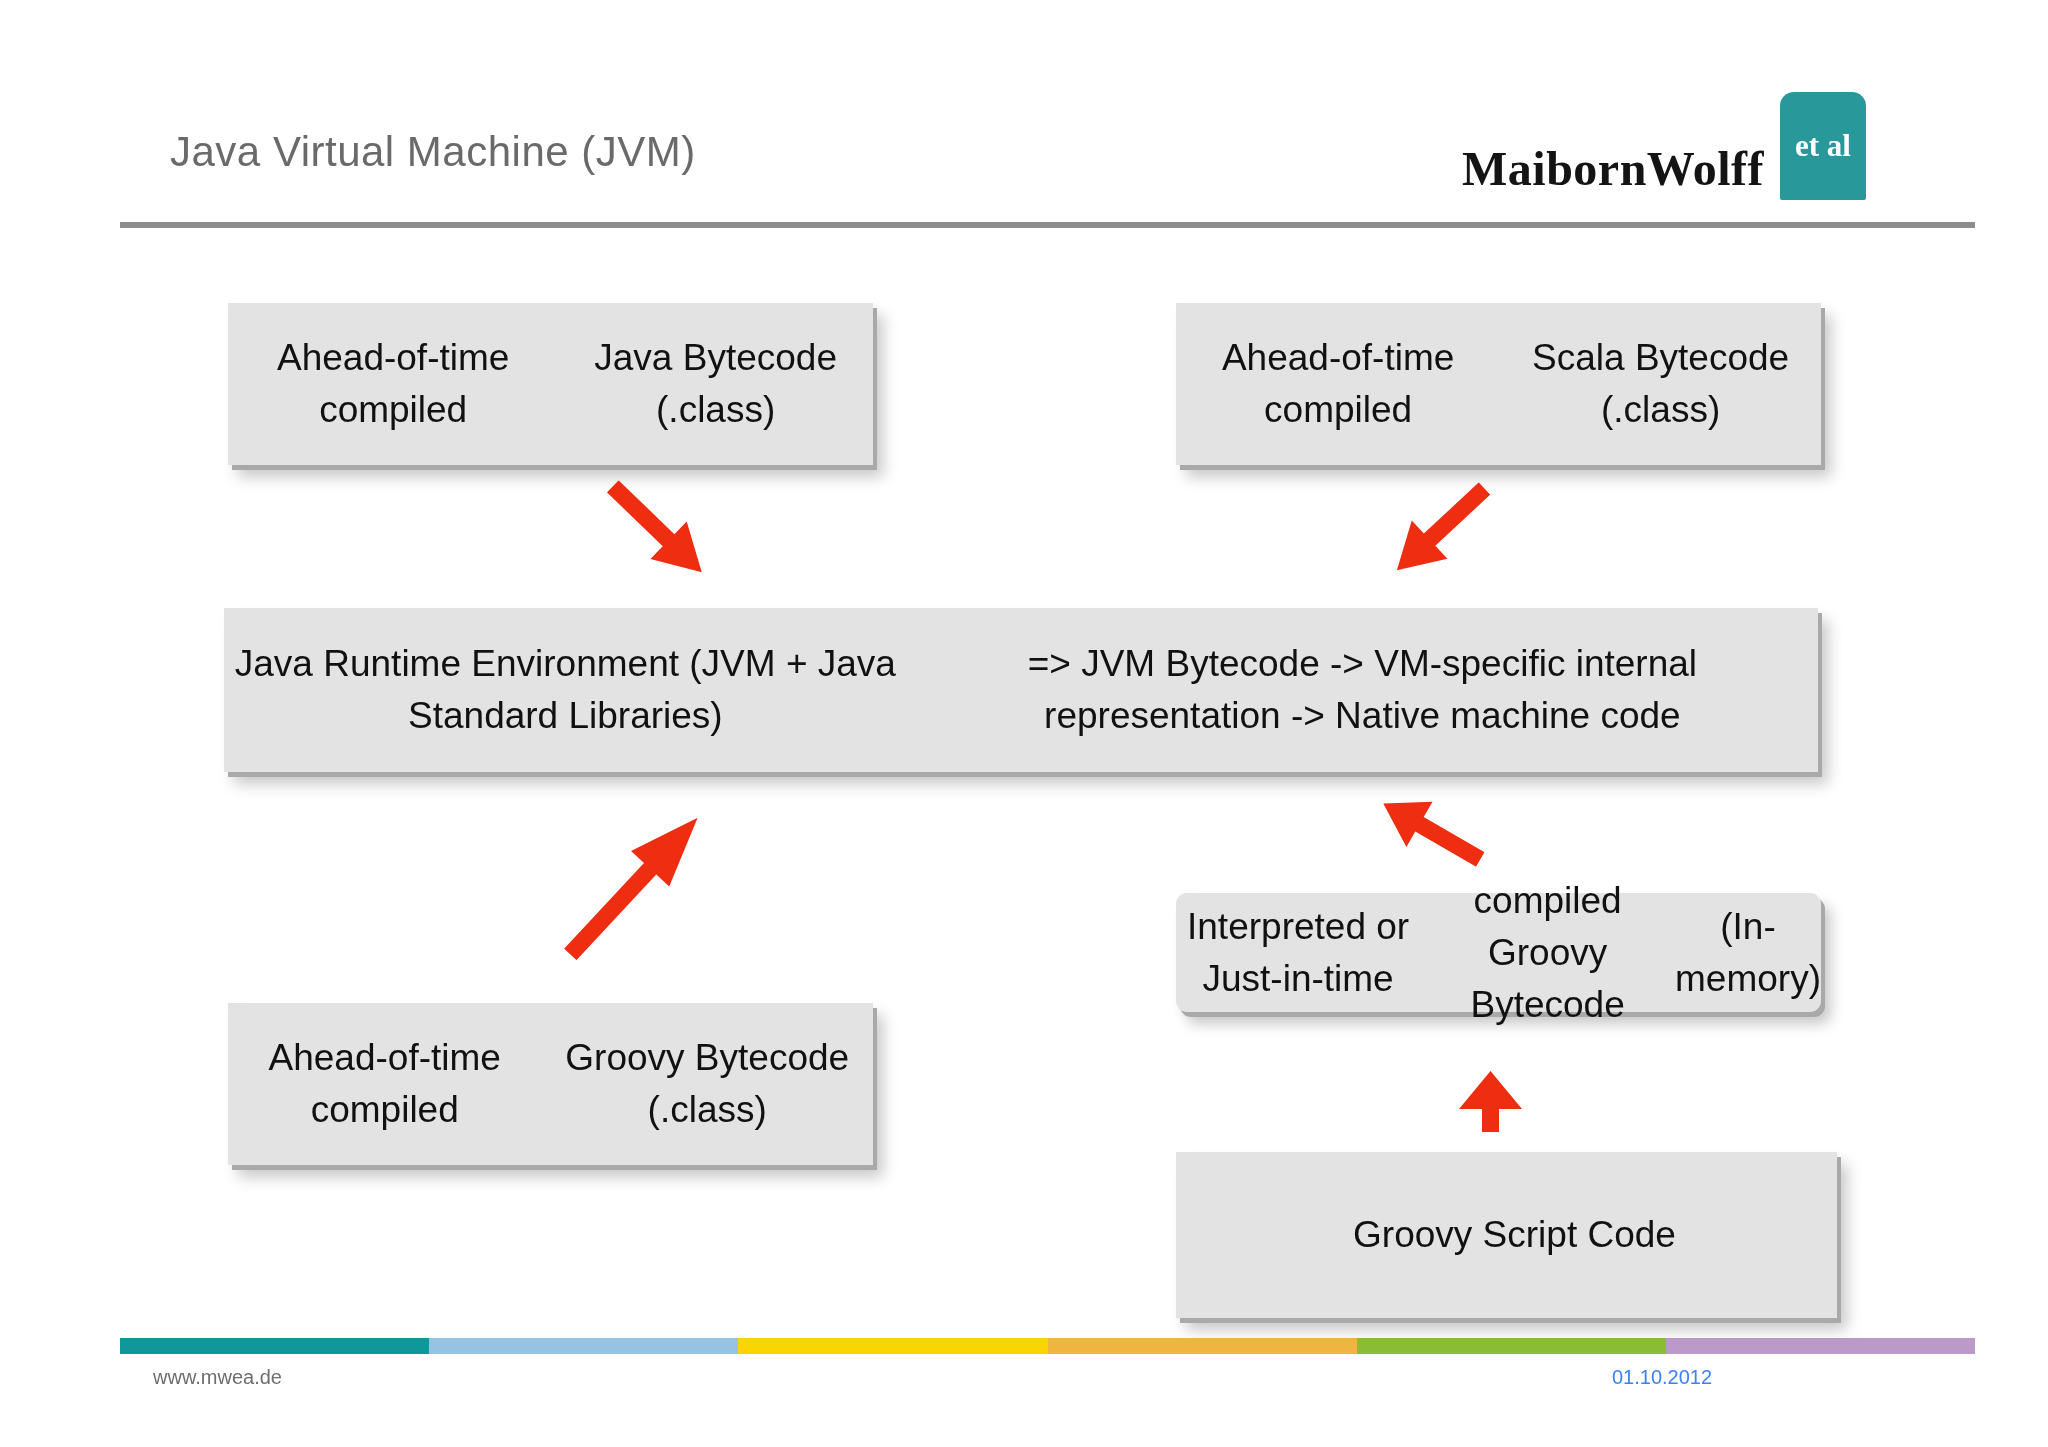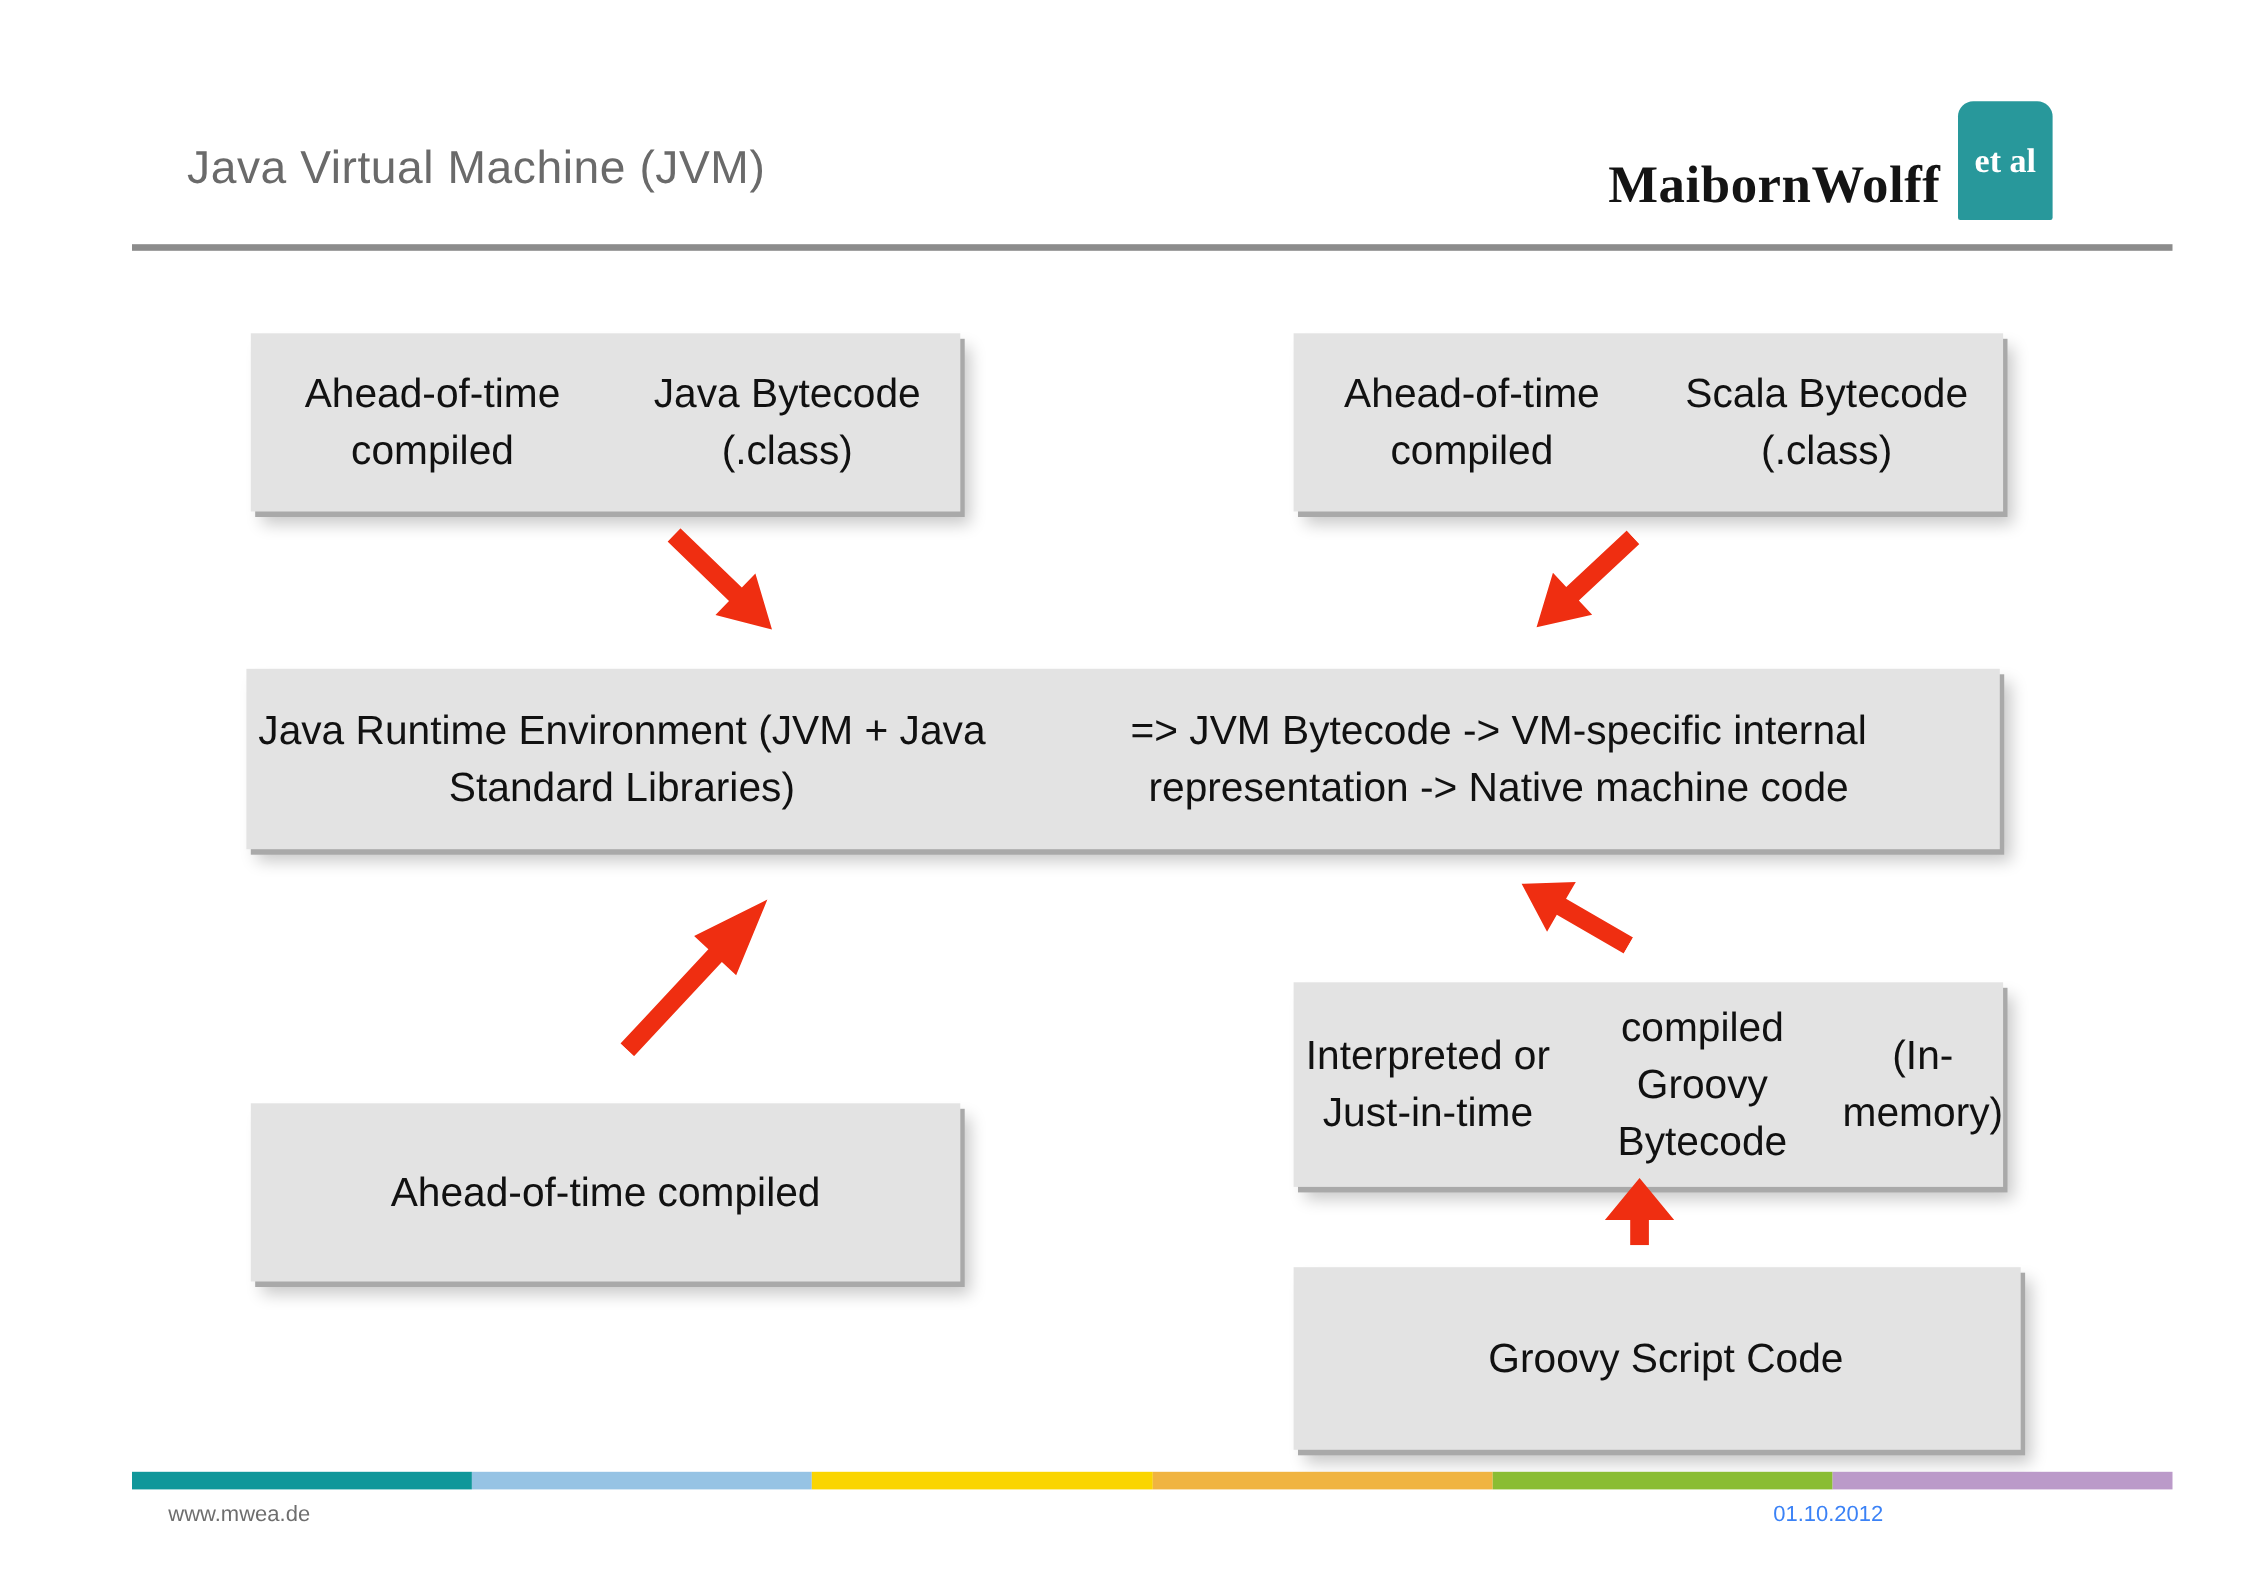--- a/index.html
+++ b/index.html
@@ -27,21 +27,21 @@
   .box{
     position:absolute;
     display:flex;flex-direction:row;align-items:center;justify-content:center;
     text-align:center;color:#111111;font-size:37px;line-height:52px;
     box-shadow:4px 5px 0 0 #a9a9a9, 10px 12px 14px rgba(0,0,0,0.22);
   }
   .box-java        {left:228px; top:303px;  width:645px;  height:162px;}
   .box-scala       {left:1176px;top:303px;  width:645px;  height:162px;}
   .box-jre         {left:224px; top:608px;  width:1594px; height:164px;}
   .box-groovyclass {left:228px; top:1003px; width:645px;  height:162px;}
-  .box-groovyjit   {left:1176px;top:893px;  width:645px;  height:186px;}
+  .box-groovyjit   {left:1176px;top:893px;  width:645px;  height:119px;border-radius:11px;}
   .box-groovyscript{left:1176px;top:1152px; width:645px;  height:166px;padding-left:16px;}
   .arrow{position:absolute;}
   .arrow svg{display:block;width:100%;height:100%;}
   .arrow-java-jre   {left:595px; top:502px; width:126px;height:56px;transform:rotate(44deg);}
   .arrow-scala-jre  {left:1379px;top:502px; width:122px;height:56px;transform:rotate(137deg);}
   .arrow-gclass-jre {left:540px; top:857px; width:190px;height:56px;transform:rotate(-47deg);}
   .arrow-gjit-jre   {left:1374px;top:803px; width:114px;height:56px;transform:rotate(-150deg);}
   .arrow-script-gjit{left:1459px;top:1071px;width:63px; height:61px;}
   .stripe{position:absolute;left:120px;top:1338px;width:1855px;height:16px;display:flex;}
   .stripe span{flex:1;height:100%;}
@@ -74,20 +74,21 @@
     <div>Scala Bytecode (.class)</div>
   </div>
 
   <div class="box box-jre" style="background-color: rgb(227, 227, 227); justify-content: space-between;">
     <div>Java Runtime Environment (JVM + Java Standard Libraries)</div>
     <div>=&gt; JVM Bytecode -&gt; VM-specific internal representation -&gt; Native machine code</div>
   </div>
 
   <div class="box box-groovyclass" style="background-color: rgb(227, 227, 227);">
     <div>Ahead-of-time compiled</div>
+    <div>Groovy Bytecode (.class)</div>
   </div>
 
   <div class="box box-groovyjit" style="background-color: rgb(227, 227, 227);">
     <div>Interpreted or Just-in-time</div>
     <div>compiled Groovy Bytecode</div>
     <div>(In-memory)</div>
   </div>
 
   <div class="box box-groovyscript" style="background-color: rgb(227, 227, 227);">
     <div>Groovy Script Code</div>

